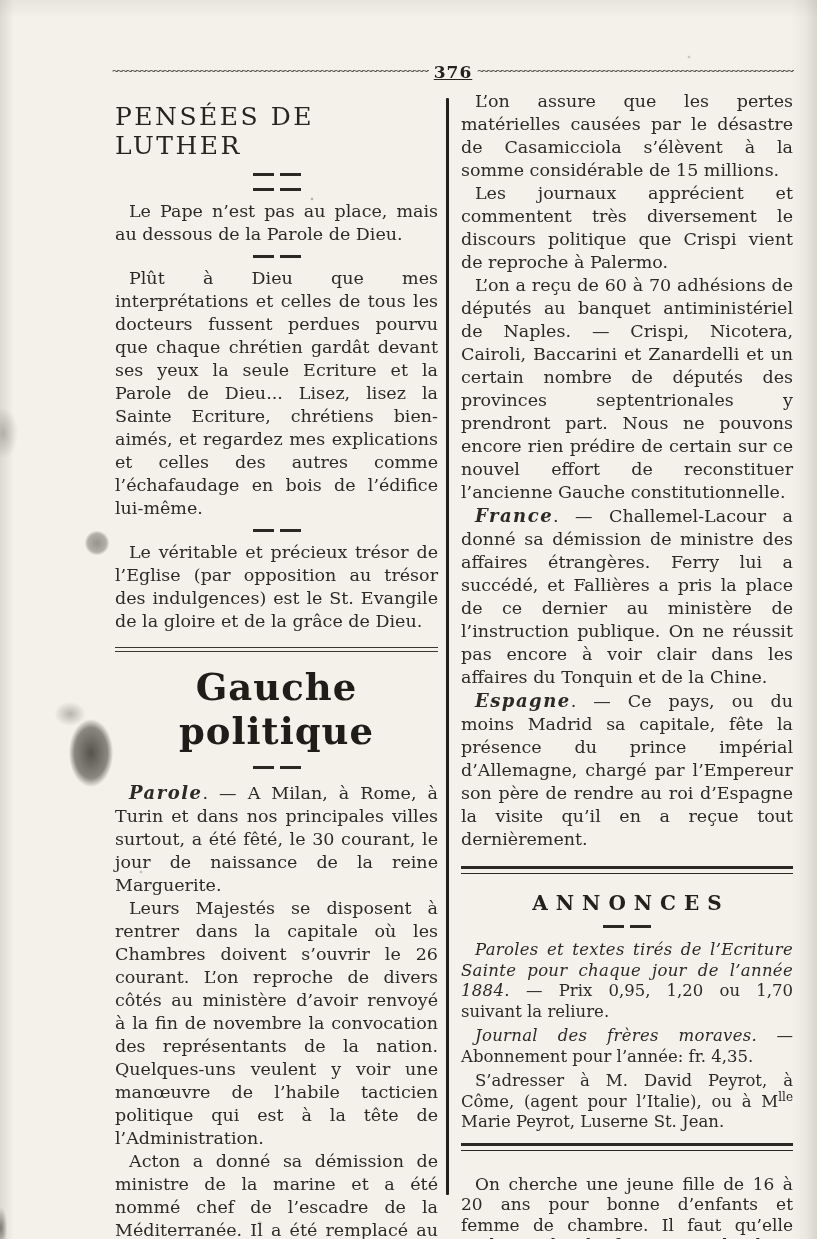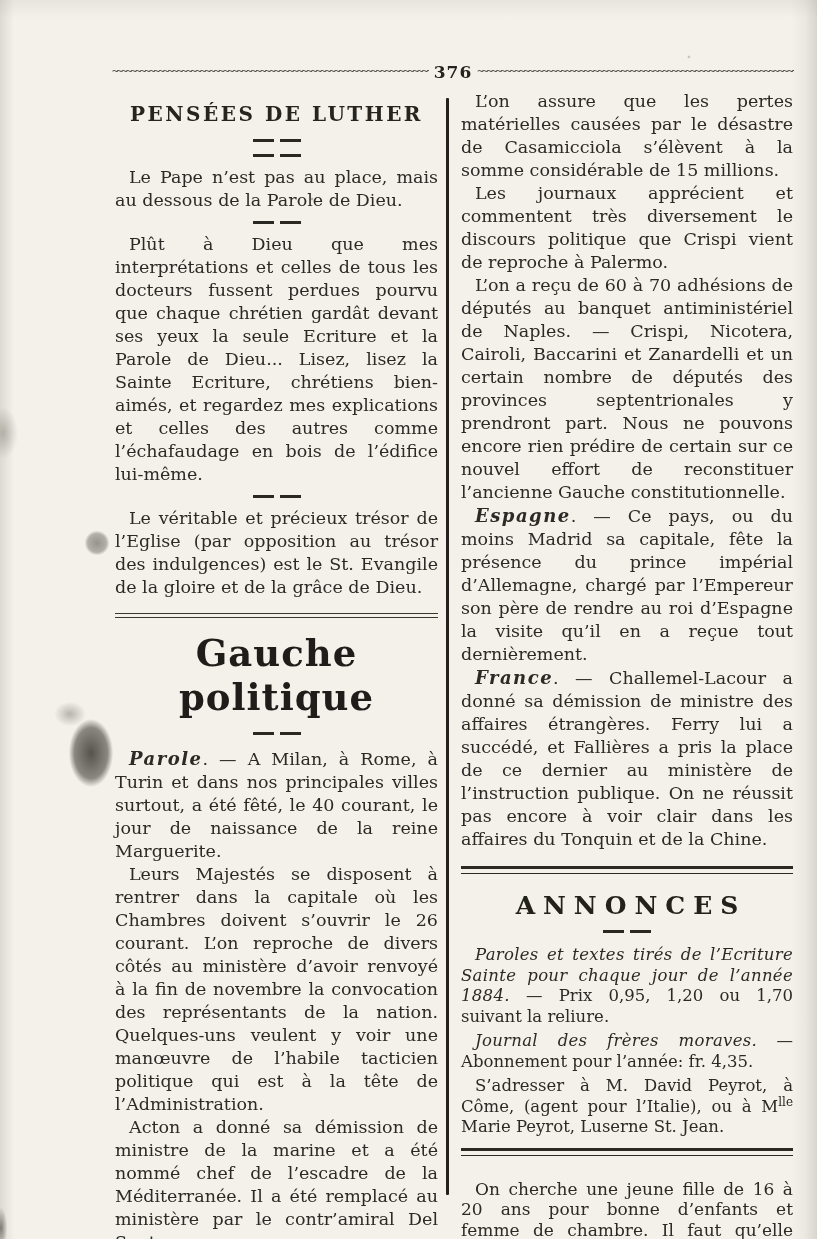--- a/index.html
+++ b/index.html
@@ -33,37 +33,38 @@
     display:flex;align-items:center;
   }
   .wave{
     flex:1;height:12px;overflow:hidden;white-space:nowrap;
     font-family:"DejaVu Sans Mono","Liberation Mono",monospace;
     font-size:11px;line-height:10px;letter-spacing:-2px;color:#4e4c45;
   }
   .pagenum{
     font-size:17px;font-weight:bold;letter-spacing:1px;color:#25231f;
     margin:0 5px 2px 5px;
+    text-decoration:underline;
   }
   
   .col-divider{
     position:absolute;left:446px;top:98px;width:3px;height:1097px;
     background:#23211d;border-radius:1px;
   }
   
   .col{position:absolute;top:92px;}
   .col.left{left:115px;width:323px;}
   .col.right{left:461px;width:332px;top:90px;}
   p{margin:0;text-align:justify;font-size:17.5px;line-height:23px;text-indent:14px;}
   p .lead, .lead{
     font-weight:bold;font-style:italic;letter-spacing:1.5px;font-size:18px;
   }
   h1{
-    margin:10px 0 0;font-size:20px;font-weight:700;letter-spacing:2.5px;
-    text-align:center;color:#26241f;
+    margin:10px 0 0;font-size:25px;font-weight:400;letter-spacing:2.5px;
+    color:#26241f;
   }
   .sep{
     width:48px;height:3px;margin:13px auto 12px;
     background:linear-gradient(90deg,#2a2823 0 44%,rgba(0,0,0,0) 44% 56%,#2a2823 56% 100%);
   }
   .sep.tight{margin:9px auto;}
   .rule-double{
     height:3px;margin-top:14px;
     border-top:1.5px solid #3a372f;border-bottom:1px solid #3a372f;
   }
@@ -71,21 +72,21 @@
     margin:13px 0 0;font-size:37px;font-weight:bold;letter-spacing:1px;
     text-align:center;color:#1f1d19;
   }
   
   .annonces{margin-top:15px;}
   .dbl{
     height:4px;
     border-top:3px solid #2b2924;border-bottom:1px solid #2b2924;
   }
   h3{
-    margin:17px 0 0;font-size:25px;font-weight:bold;letter-spacing:8px;
+    margin:17px 0 0;font-size:20px;font-weight:bold;letter-spacing:8px;
     text-align:center;text-indent:8px;color:#23211c;
   }
   .annonces .sep{margin:10px auto 12px;}
   p.ad{font-size:16.5px;line-height:20.5px;margin-bottom:4px;}
   p.ad i{letter-spacing:.3px;margin-top:46px;}
   p.ad.contact{margin-bottom:10px;}
   sup{font-size:12px;line-height:0;}
   p.job{margin-top:23px;font-size:17px;line-height:20.5px;}
 </style>
 </head>
@@ -106,32 +107,32 @@
     <div class="sep"></div>
     <div class="sep tight"></div>
     <p>Le Pape n’est pas au place, mais au dessous de la Parole de Dieu.</p>
     <div class="sep tight"></div>
     <p>Plût à Dieu que mes interprétations et celles de tous les docteurs fussent perdues pourvu que chaque chrétien gardât devant ses yeux la seule Ecriture et la Parole de Dieu... Lisez, lisez la Sainte Ecriture, chrétiens bien-aimés, et regardez mes explications et celles des autres comme l’échafaudage en bois de l’édifice lui-même.</p>
     <div class="sep tight"></div>
     <p>Le véritable et précieux trésor de l’Eglise (par opposition au trésor des indulgences) est le St. Evangile de la gloire et de la grâce de Dieu.</p>
     <div class="rule-double"></div>
     <h2>Gauche politique</h2>
     <div class="sep"></div>
-    <p><span class="lead">Parole</span><span>. — A Milan, à Rome, à Turin et dans nos principales villes surtout, a été fêté, le 40 courant, le jour de naissance de la reine Marguerite.</span></p>
+    <p><span class="lead">Parole</span><span>. — A Milan, à Rome, à Turin et dans nos principales villes surtout, a été fêté, le 30 courant, le jour de naissance de la reine Marguerite.</span></p>
     <p>Leurs Majestés se disposent à rentrer dans la capitale où les Chambres doivent s’ouvrir le 26 courant. L’on reproche de divers côtés au ministère d’avoir renvoyé à la fin de novembre la convocation des représentants de la nation. Quelques-uns veulent y voir une manœuvre de l’habile tacticien politique qui est à la tête de l’Administration.</p>
     <p>Acton a donné sa démission de ministre de la marine et a été nommé chef de l’escadre de la Méditerranée. Il a été remplacé au ministère par le contr’amiral Del Santo.</p>
 
   </div>
 
   <div class="col right">
     <p>L’on assure que les pertes matérielles causées par le désastre de Casamicciola s’élèvent à la somme considérable de 15 millions.</p>
     <p>Les journaux apprécient et commentent très diversement le discours politique que Crispi vient de reproche à Palermo.</p>
     <p>L’on a reçu de 60 à 70 adhésions de députés au banquet antiministériel de Naples. — Crispi, Nicotera, Cairoli, Baccarini et Zanardelli et un certain nombre de députés des provinces septentrionales y prendront part. Nous ne pouvons encore rien prédire de certain sur ce nouvel effort de reconstituer l’ancienne Gauche constitutionnelle.</p>
+    <p><span class="lead">France</span><span>. — Challemel-Lacour a donné sa démission de ministre des affaires étrangères. Ferry lui a succédé, et Fallières a pris la place de ce dernier au ministère de l’instruction publique. On ne réussit pas encore à voir clair dans les affaires du Tonquin et de la Chine.</span></p>
     <p><span class="lead">Espagne</span><span>. — Ce pays, ou du moins Madrid sa capitale, fête la présence du prince impérial d’Allemagne, chargé par l’Empereur son père de rendre au roi d’Espagne la visite qu’il en a reçue tout dernièrement.</span></p>
-    <p><span class="lead">France</span><span>. — Challemel-Lacour a donné sa démission de ministre des affaires étrangères. Ferry lui a succédé, et Fallières a pris la place de ce dernier au ministère de l’instruction publique. On ne réussit pas encore à voir clair dans les affaires du Tonquin et de la Chine.</span></p>
 
     <div class="annonces">
       <div class="dbl"></div>
       <h3>ANNONCES</h3>
       <div class="sep"></div>
       <p class="ad"><i>Paroles et textes tirés de l’Ecriture Sainte pour chaque jour de l’année 1884.</i><span> — Prix 0,95, 1,20 ou 1,70 suivant la reliure.</span></p>
       <p class="ad"><i>Journal des frères moraves.</i><span> — Abonnement pour l’année: fr. 4,35.</span></p>
       <p class="ad contact"><span>S’adresser à M. David Peyrot, à Côme, (agent pour l’Italie), ou à M</span><sup>lle</sup><span> Marie Peyrot, Luserne St. Jean.</span></p>
       <div class="dbl"></div>
     </div>

